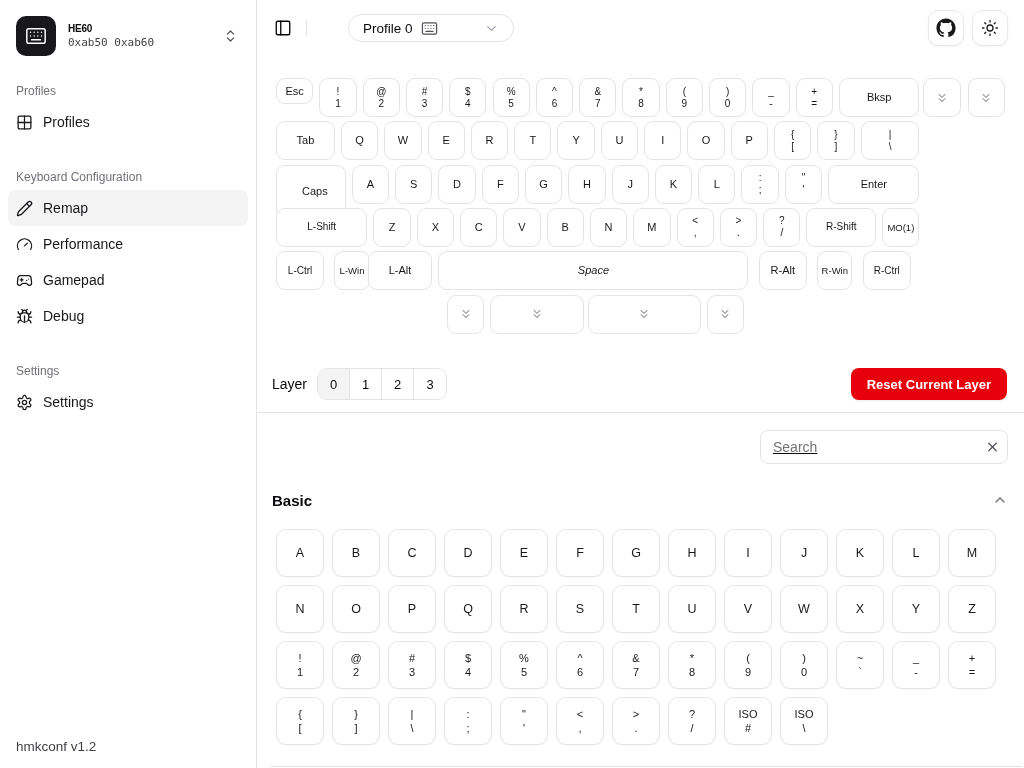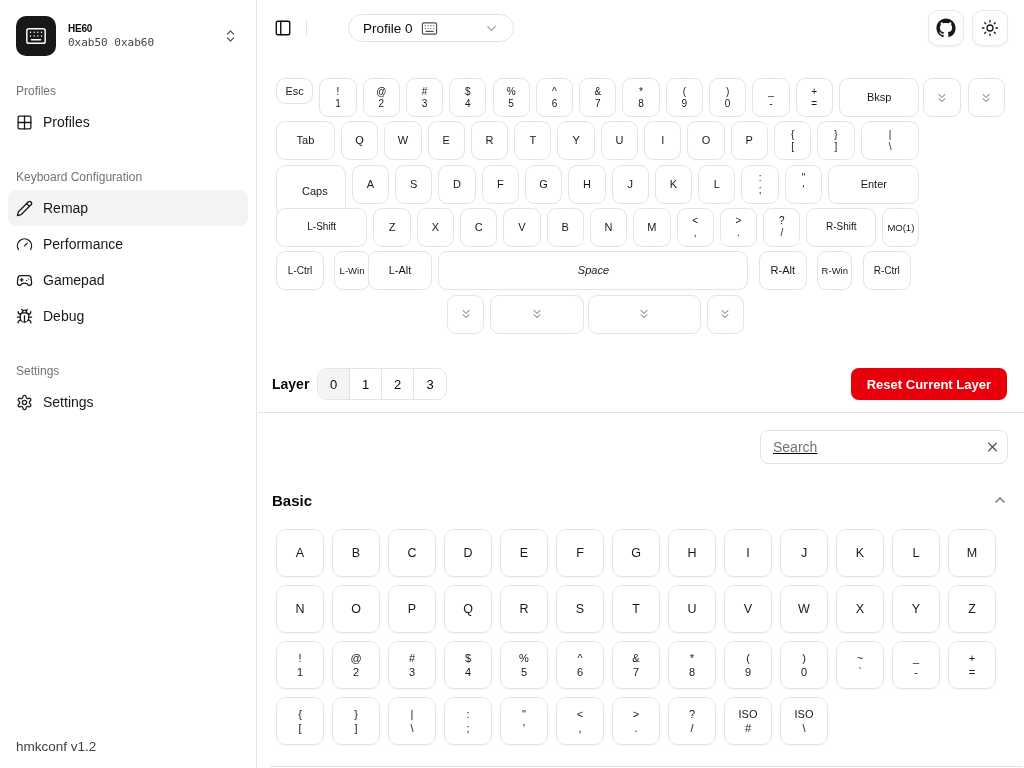--- a/index.html
+++ b/index.html
@@ -39,21 +39,21 @@
 
   
   .kbd { position:absolute; left:18px; top:78px; width:740px; height:260px; }
   .key { position:absolute; background:#fff; border:1px solid #e4e4e7; border-radius:9px; display:flex; flex-direction:column; align-items:center; justify-content:center; font-size:11px; color:#18181b; cursor:pointer; line-height:1; }
   .key .kt { font-size:10px; line-height:12px; }
   .key.sm { font-size:10px; }
   .key.xs { font-size:9.5px; }
   .key-ghost { color:#a1a1aa; }
 
   
-  .layer-label { position:absolute; left:14px; top:368px; height:32px; line-height:32px; font-size:14px; font-weight:700; }
+  .layer-label { position:absolute; left:14px; top:368px; height:32px; line-height:32px; font-size:14px; font-weight:400; }
   .layer-seg { position:absolute; left:59px; top:368px; height:32px; display:flex; border:1px solid #e4e4e7; border-radius:10px; overflow:hidden; background:#fff; }
   .seg { width:32px; display:flex; align-items:center; justify-content:center; font-size:13px; font-weight:500; border-right:1px solid #e4e4e7; cursor:pointer; color:#09090b; }
   .seg:last-child { border-right:none; }
   .seg.sel { background:#f4f4f5; }
   .reset-btn { position:absolute; right:17px; top:368px; height:32px; padding:0 16px; border:none; border-radius:8px; background:#e7000b; color:#fff; font-size:13px; font-weight:600; font-family:inherit; cursor:pointer; box-shadow:0 1px 2px rgba(0,0,0,.08); }
 
   .hr { position:absolute; height:1px; background:#e4e4e7; }
 
   
   .search-wrap { position:absolute; left:502px; top:430px; width:248px; height:34px; }

